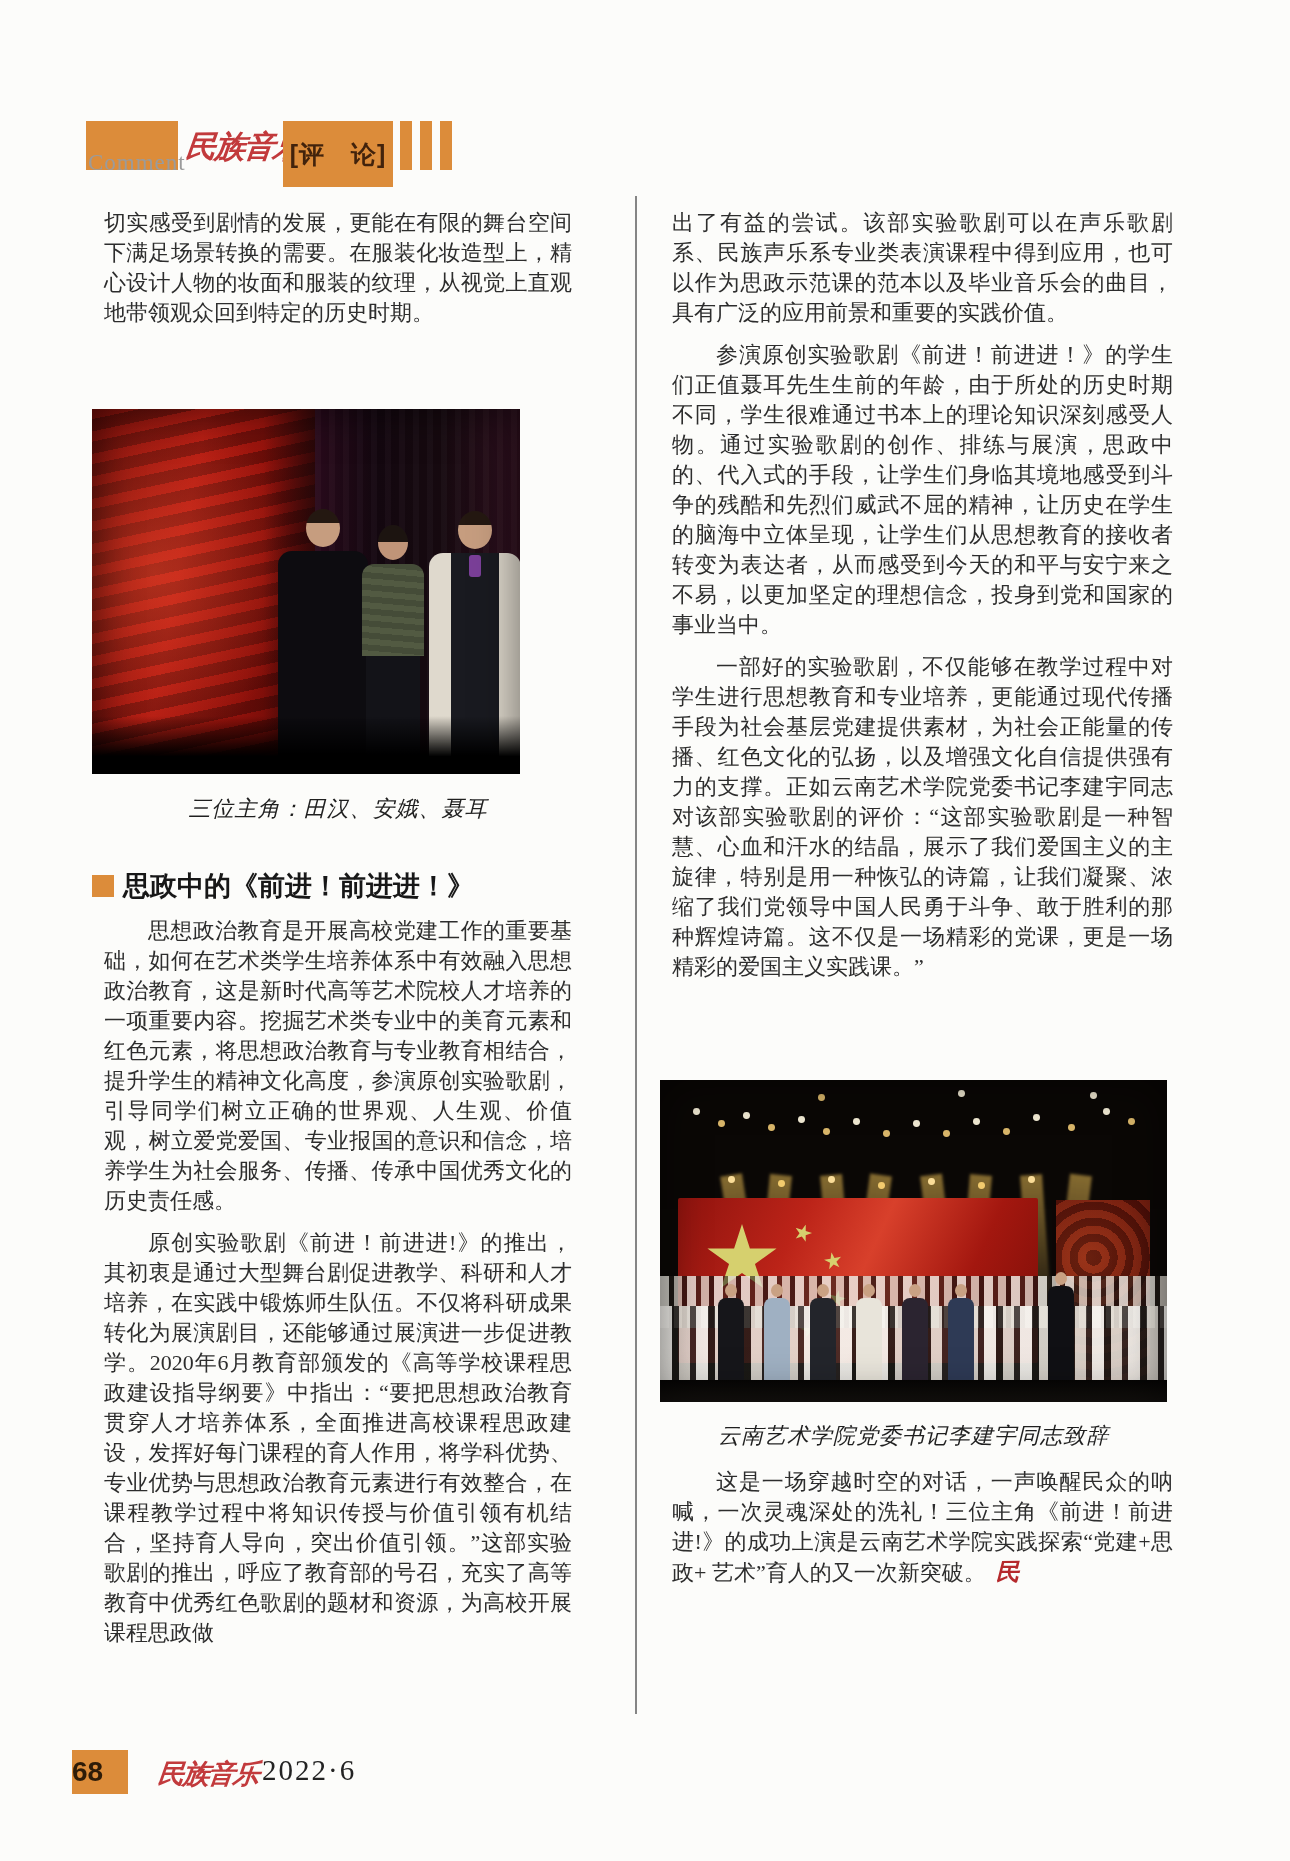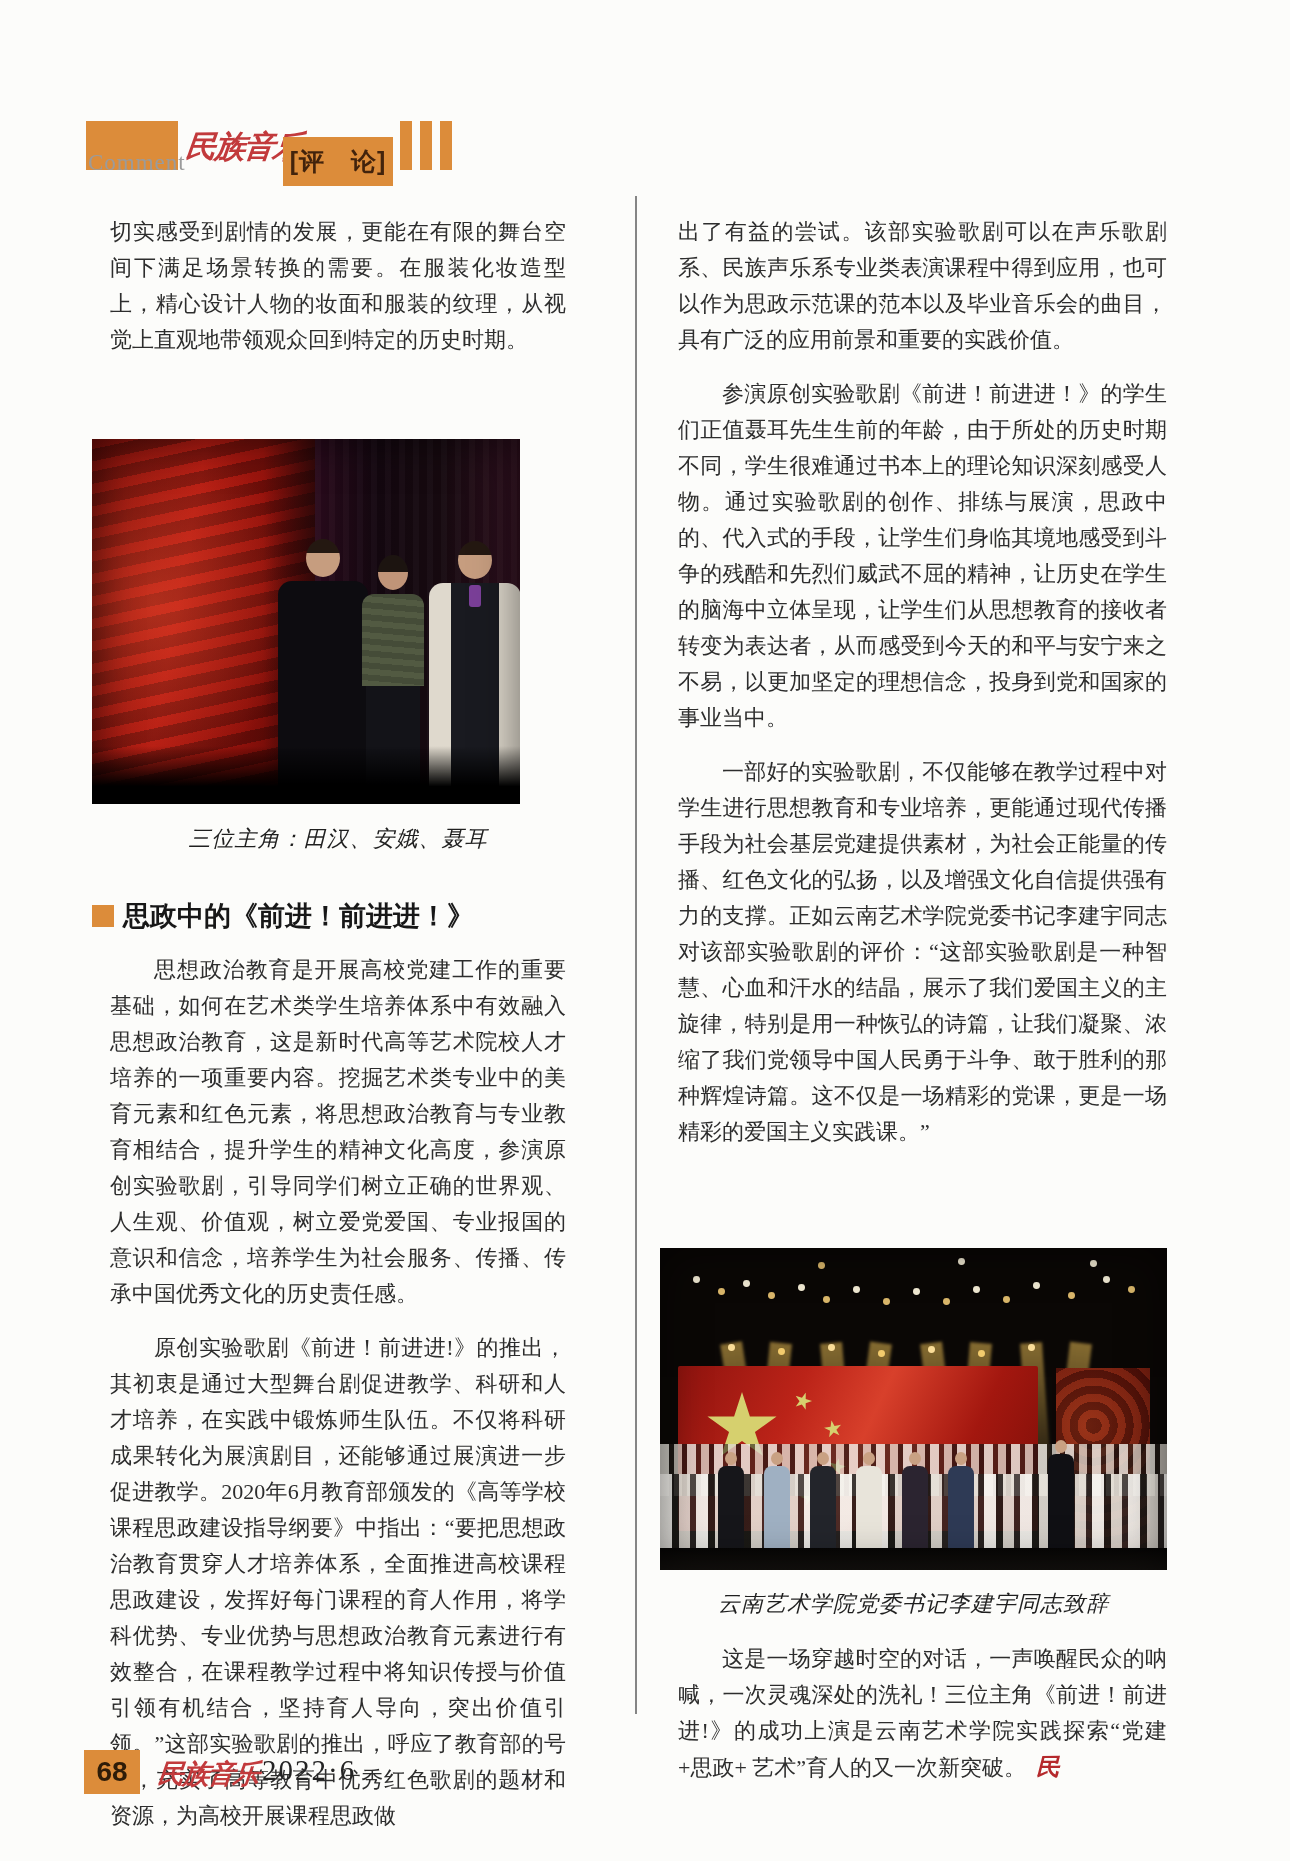--- a/index.html
+++ b/index.html
@@ -4,34 +4,34 @@
 <style>
   html,body{margin:0;padding:0;background:#e8e8e8;}
   .page{position:relative;width:1290px;height:1861px;background:#fcfcfa;overflow:hidden;
         font-family:"Liberation Serif","DejaVu Serif",serif;}
 
   
   .hdr-block{position:absolute;left:86px;top:121px;width:92px;height:49px;background:#dc8c3a;}
   .hdr-logo{position:absolute;left:186px;top:126px;width:100px;font-family:"DejaVu Serif",serif;
             font-style:italic;font-weight:bold;font-size:31px;line-height:40px;color:#c23a3c;
             letter-spacing:-2px;transform:skewX(-6deg);white-space:nowrap;}
-  .hdr-section{position:absolute;left:283px;top:121px;width:110px;height:49px;background:#dc8c3a;
-               display:flex;align-items:center;justify-content:center;margin-top:16px;}
+  .hdr-section{position:absolute;left:283px;top:121px;width:110px;height:66px;background:#dc8c3a;
+               display:flex;align-items:center;justify-content:center;}
   .hdr-section span{font-family:"Liberation Sans","DejaVu Sans",sans-serif;font-weight:bold;
                     font-size:25px;color:#42230c;letter-spacing:1px;}
   .hdr-bars{position:absolute;left:400px;top:121px;display:flex;gap:8px;}
   .hdr-bars .bar{width:12px;height:49px;background:#dc8c3a;}
   .comment{position:absolute;left:88px;top:150px;font-size:23px;color:#9b9b9b;letter-spacing:1px;font-family:Liberation Serif, serif;}
 
   
   .divider{position:absolute;left:635px;top:196px;width:2px;height:1518px;background:#858585;}
   .col{position:absolute;top:196px;}
   .col-left{left:92px;width:492px;}
   .col-right{left:660px;width:525px;}
-  p.body-text{margin:18px;font-size:22px;line-height:36px;text-align:justify;color:#2d2d2d;
+  p.body-text{margin:12px;font-size:22px;line-height:30px;text-align:justify;color:#2d2d2d;
               text-indent:2em;word-break:break-all;}
   p.no-indent{text-indent:0;}
   .mt-para{margin-top:40px;}
 
   
   .photo{position:relative;overflow:hidden;background:#130609;}
   .photo::after{content:"";position:absolute;inset:0;box-shadow:inset 0 0 46px rgba(0,0,0,.55);}
   .photo1{width:428px;height:365px;margin-top:81px;}
   .p1-red{position:absolute;left:0;top:0;width:52%;height:100%;
     background:
@@ -125,22 +125,22 @@
   .heading{margin-top:40px;display:flex;align-items:center;gap:9px;
            font-family:"Liberation Sans","DejaVu Sans",sans-serif;font-weight:bold;
            font-size:27px;color:#171717;}
   .heading .sq{width:22px;height:22px;background:#dc8c3a;flex:0 0 auto;}
 
   .last-para{margin-top:30px;}
   .endmark{font-family:"DejaVu Serif",serif;font-style:italic;font-weight:bold;
            color:#b5292c;margin-left:10px;font-size:24px;}
 
   
-  .ftr-box{position:absolute;left:84px;top:1750px;width:56px;height:44px;background:#dc8c3a;
-           display:flex;align-items:center;justify-content:center;
+  .ftr-box{position:absolute;left:72px;top:1750px;width:56px;height:44px;background:#dc8c3a;
+           display:flex;align-items:center;justify-content:flex-start;
            font-family:"Liberation Sans","DejaVu Sans",sans-serif;font-weight:bold;
            font-size:28px;color:#2e1c08;}
   .ftr-logo{position:absolute;left:158px;top:1756px;font-family:"DejaVu Serif",serif;
             font-style:italic;font-weight:bold;font-size:27px;color:#c23a3c;
             letter-spacing:-2px;transform:skewX(-6deg);white-space:nowrap;}
   .ftr-issue{position:absolute;left:262px;top:1754px;font-size:29px;color:#232323;letter-spacing:2px;}
 </style>
 </head>
 <body>
 

